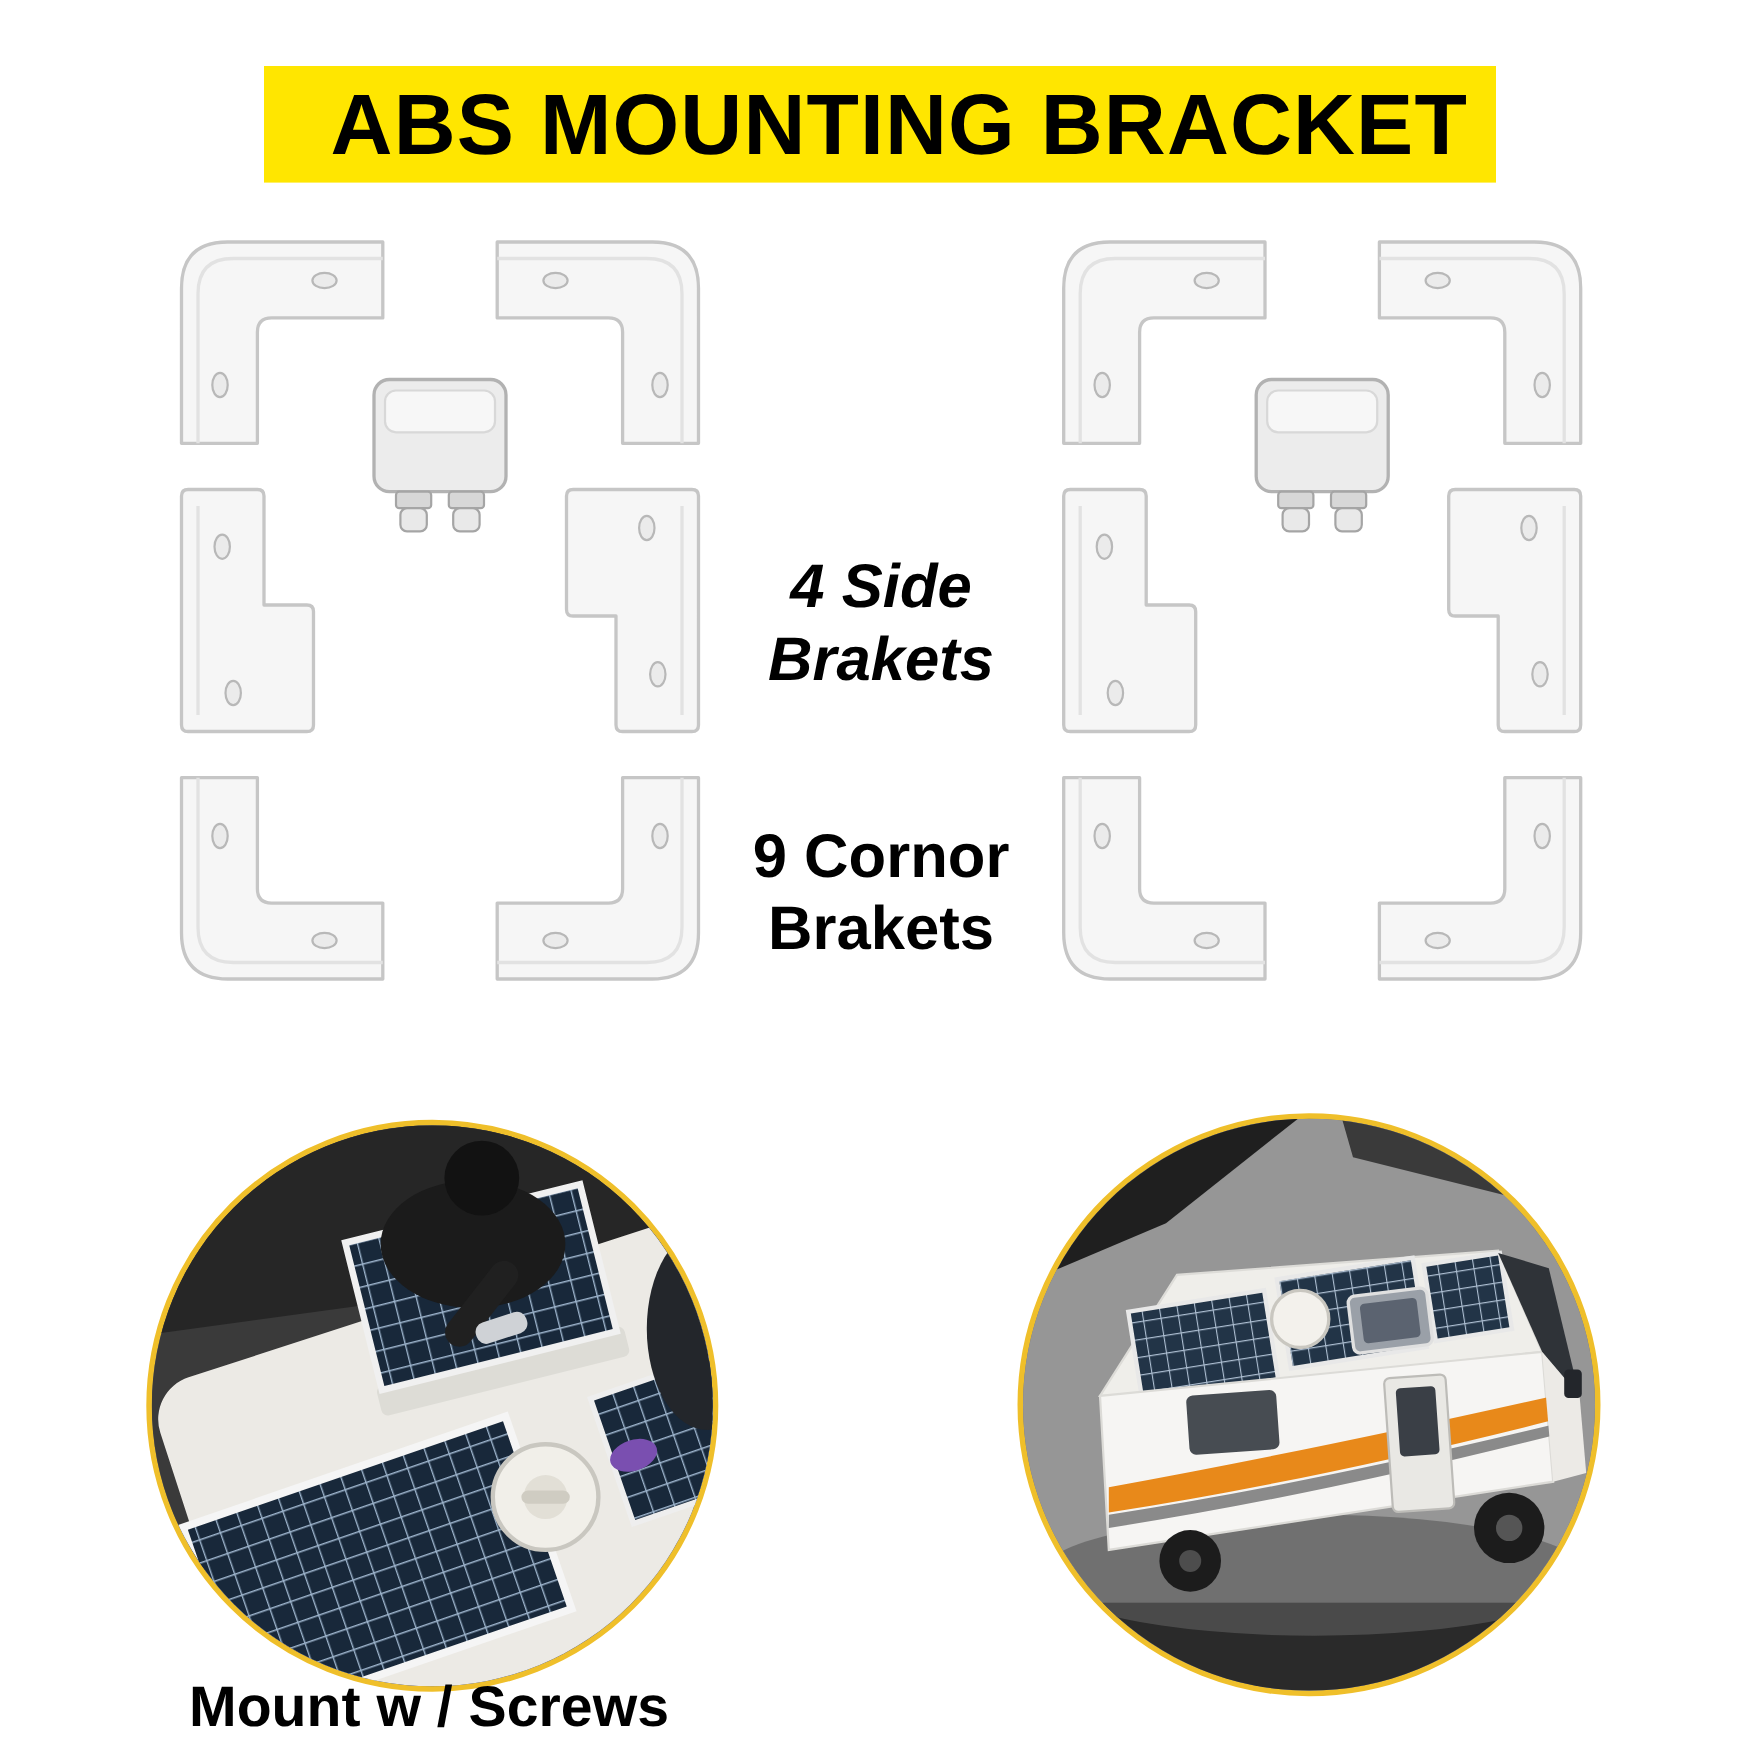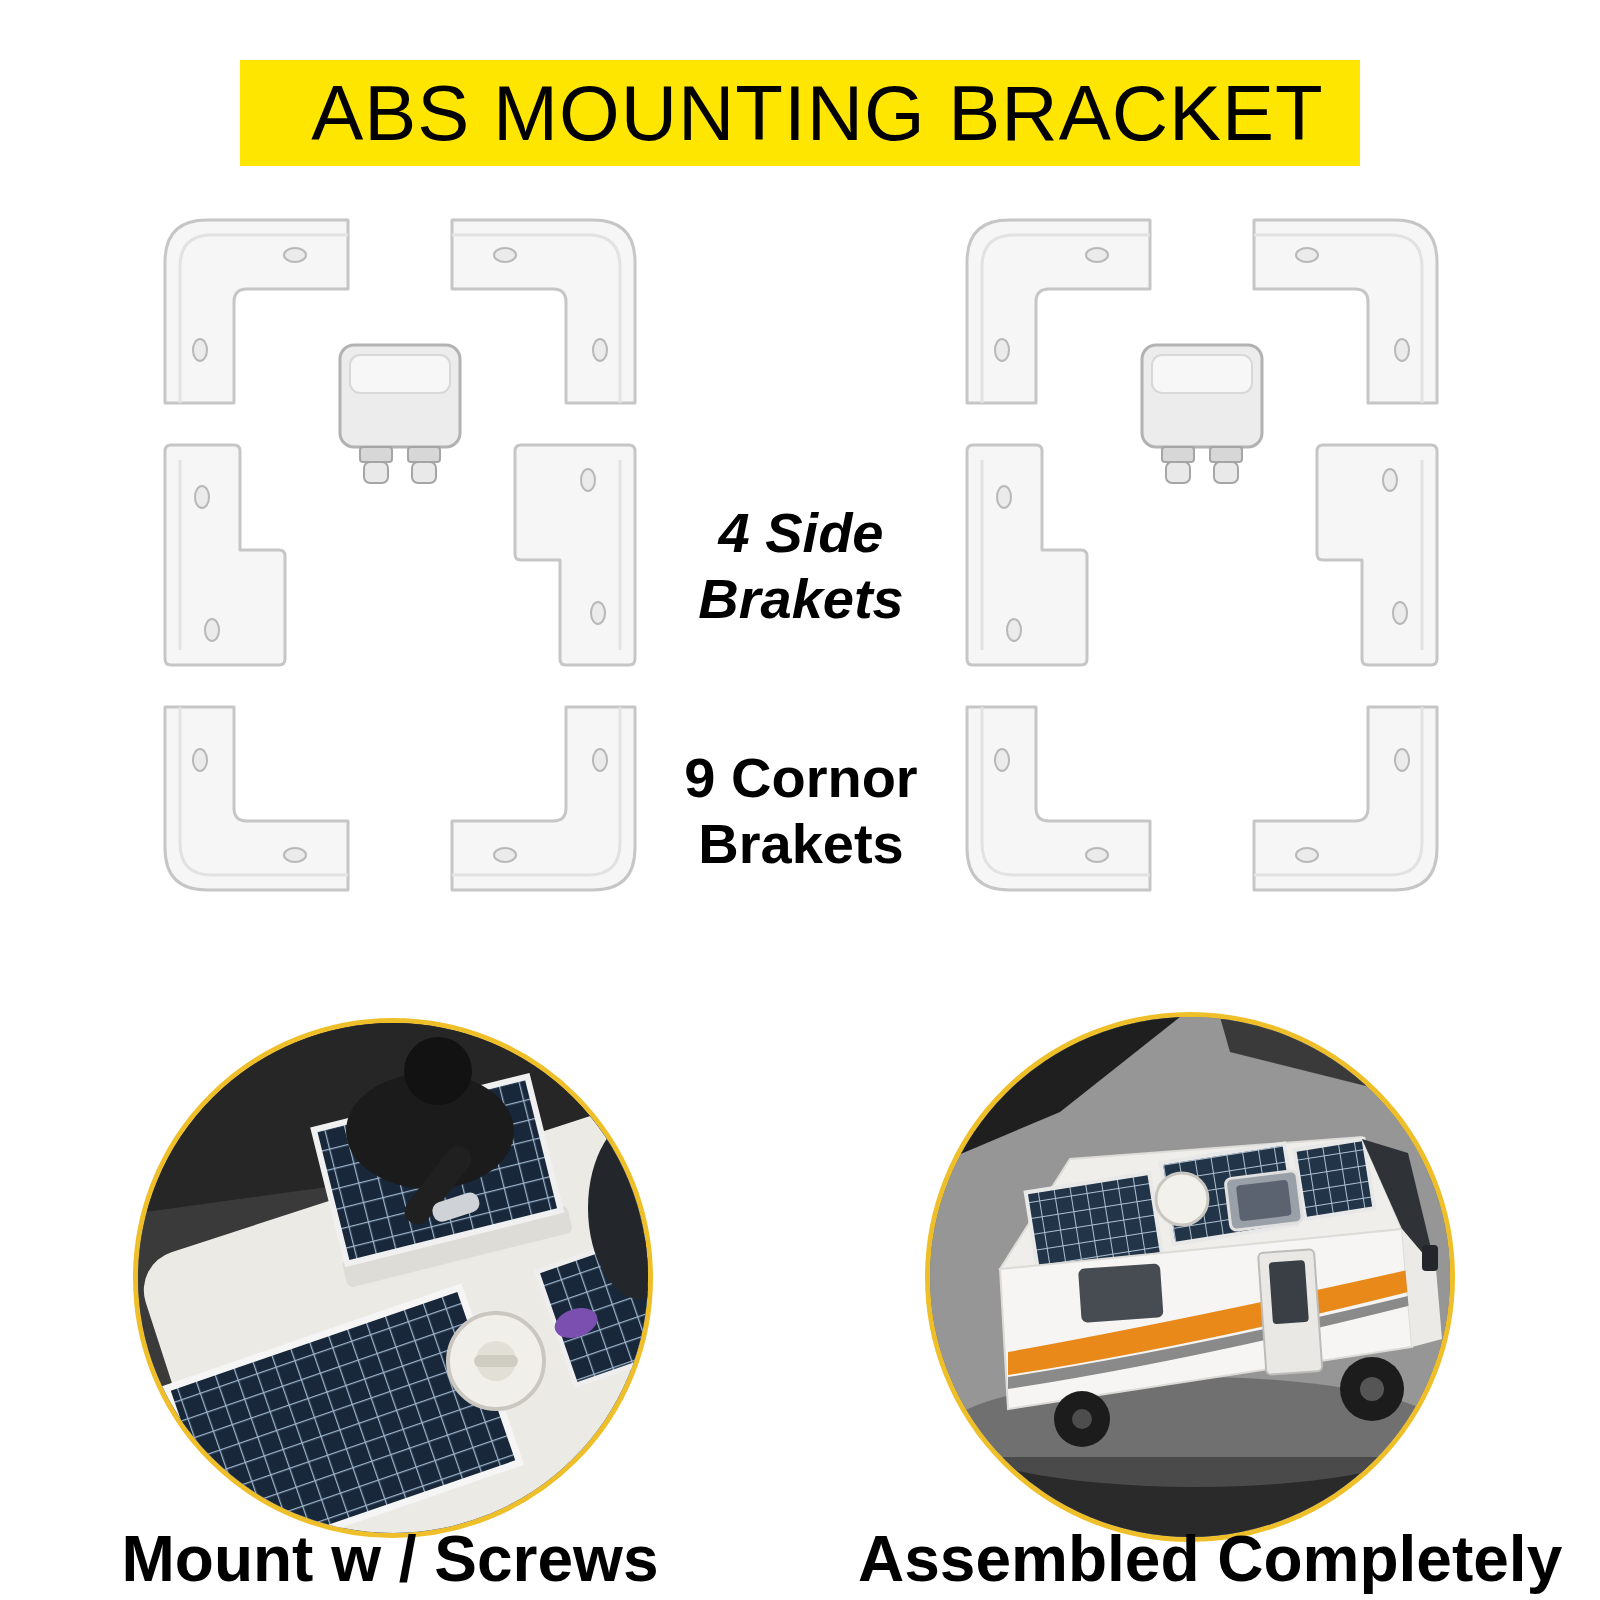--- a/index.html
+++ b/index.html
@@ -7,42 +7,42 @@
     position:relative;width:1600px;height:1600px;overflow:hidden;
     background:var(--background,#fff);
     font-family:"Liberation Sans",sans-serif;
     color:var(--text,#000);
   }
   .banner{
     position:absolute;left:240px;top:60px;width:1120px;height:106px;
     background:var(--banner-bg,#FFE600);
     display:flex;align-items:center;justify-content:center;
   }
-  .banner-title{font-size:78px;font-weight:400;letter-spacing:1px;white-space:nowrap;margin-left:35px;}
+  .banner-title{font-size:78px;font-weight:700;letter-spacing:1px;white-space:nowrap;margin-left:35px;}
   .kit{position:absolute;width:500px;height:700px;}
   .kit-left{left:150px;top:205px;}
   .kit-right{left:952px;top:205px;}
   .kit svg{width:100%;height:100%;display:block;}
   .features{position:absolute;left:648px;top:205px;width:306px;height:700px;}
   .feature{
     position:absolute;left:0;width:100%;text-align:center;
     font-weight:700;font-size:56px;line-height:1.18;white-space:pre-line;
   }
   .feature-1{top:15px;}
   .feature-2{top:295px;font-style:italic;}
   .feature-3{top:540px;}
   .photo-circle{
     position:absolute;border-radius:50%;
     border:5px solid var(--circle-border,#F0C22E);
     overflow:hidden;background:#777;box-sizing:content-box;
   }
   .photo-left{left:133px;top:1018px;width:510px;height:510px;}
   .photo-right{left:925px;top:1012px;width:520px;height:520px;}
   .photo-circle svg{display:block;width:100%;height:100%;}
-  .caption{position:absolute;text-align:center;font-size:64px;font-weight:700;white-space:nowrap;}
+  .caption{position:absolute;text-align:center;font-size:52px;font-weight:700;white-space:nowrap;}
   .caption-left{left:40px;width:700px;top:1522px;}
   .caption-right{left:858px;width:660px;top:1522px;}
   .defs-svg{position:absolute;width:0;height:0;overflow:hidden;}
 </style>
 </head>
 <body>
 
 <svg class="defs-svg" aria-hidden="true">
   <defs>
     <g id="corner-tl">
@@ -204,15 +204,14 @@
       </g>
 
       <circle cx="442" cy="372" r="32" fill="#1c1c1c"></circle>
       <circle cx="442" cy="372" r="12" fill="#555555"></circle>
       <circle cx="152" cy="402" r="28" fill="#1c1c1c"></circle>
       <circle cx="152" cy="402" r="10" fill="#4d4d4d"></circle>
     </svg>
   </div>
 
   <div class="caption caption-left">Mount w / Screws</div>
-  <div class="caption caption-right">Assembled Completely</div>
 
 </div>
 
 </body></html>

